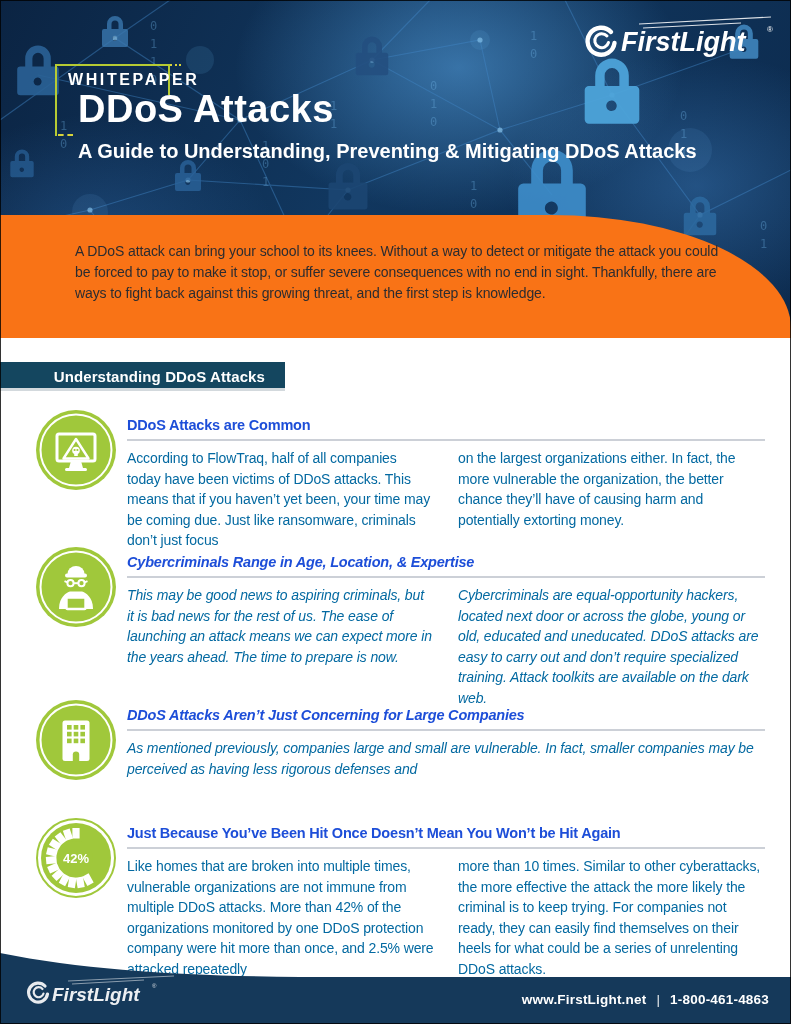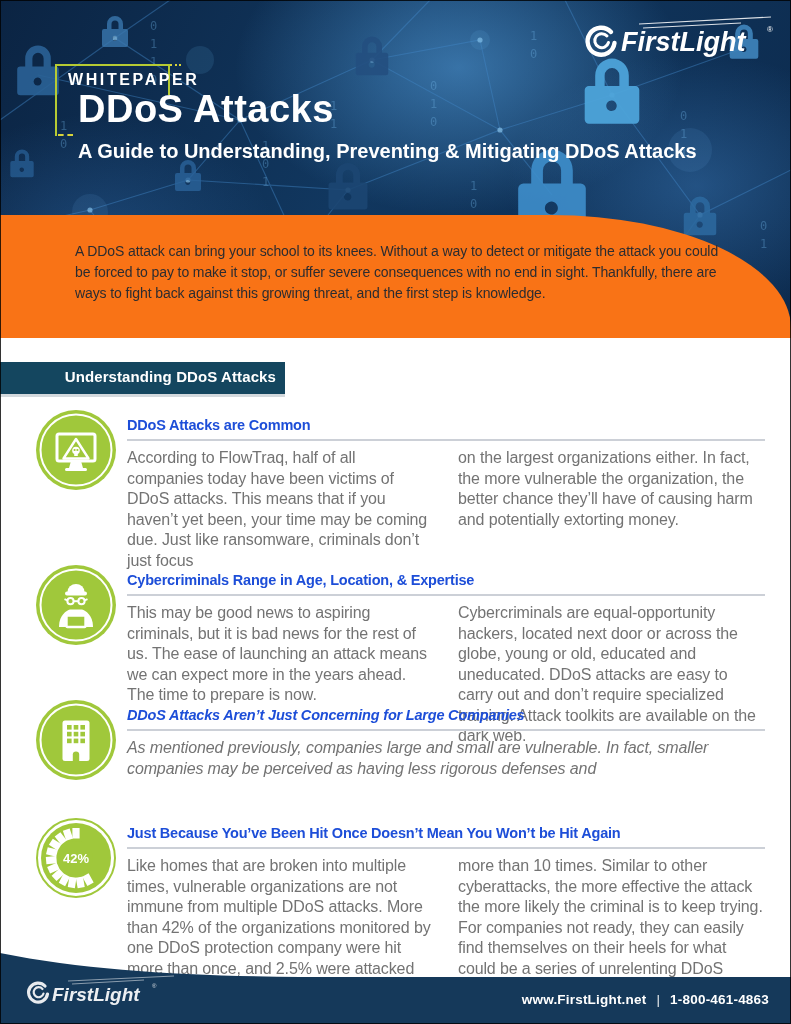--- a/index.html
+++ b/index.html
@@ -31,35 +31,35 @@
   .hero-sub{position:absolute;left:78px;top:140px;z-index:5;color:#fff;
     font-size:20px;font-weight:bold;letter-spacing:0;}
 
   
   .gray-band{position:absolute;top:215px;left:0;width:791px;height:123px;
     background:#f97316;border-top-right-radius:240px 113px;z-index:4;}
   .intro-text{position:absolute;left:75px;top:26px;width:650px;
     font-size:14px;line-height:21px;color:#2c2c30;letter-spacing:-.1px;}
 
   
-  .banner{position:absolute;top:362px;left:0;width:285px;height:32px;background:#14465f;
+  .banner{position:absolute;top:362px;left:0;width:285px;height:26px;background:#14465f;
     color:#fff;font-size:15px;font-weight:bold;line-height:30px;text-align:right;
-    padding-right:9px;box-sizing:border-box;letter-spacing:.1px;
+    padding-right:20px;box-sizing:border-box;letter-spacing:.1px;
     box-shadow:0 3px 0 rgba(10,45,65,.18);}
 
   
   .section{position:absolute;left:36px;width:729px;}
-  .s1{top:408px;} .s2{top:563px;} .s3{top:698px;font-style:italic;} .s4{top:816px;}
+  .s1{top:408px;} .s2{top:545px;font-style:italic;} .s3{top:698px;font-style:italic;} .s4{top:816px;}
   .sec-icon{position:absolute;left:0;top:2px;width:80px;height:80px;}
   .sec-content{margin-left:91px;padding-top:9px;}
   .sec-title{margin:0 0 5px 0;font-size:14.5px;line-height:17px;font-weight:bold;
     color:#1d4ed8;letter-spacing:-.2px;}
   .sec-rule{border:none;border-top:2px solid #ccd0d7;margin:0 0 7px 0;}
   .cols{display:flex;gap:24px;}
-  .col{flex:1;font-size:16px;line-height:20.5px;color:#737373;letter-spacing:-.12px;}
+  .col{flex:1;font-size:14px;line-height:20.5px;color:#0369a1;letter-spacing:-.12px;}
 
   
   .footer-svg{position:absolute;left:0;bottom:0;z-index:5;}
   .footer-logo{position:absolute;left:24px;bottom:12px;z-index:6;}
   .footer-contact{position:absolute;right:22px;bottom:17px;z-index:6;color:#fff;
     font-size:13.5px;font-weight:bold;letter-spacing:.2px;}
   .footer-contact .sep{margin:0 10px;font-weight:normal;opacity:.9;}
 </style>
 </head>
 <body>

